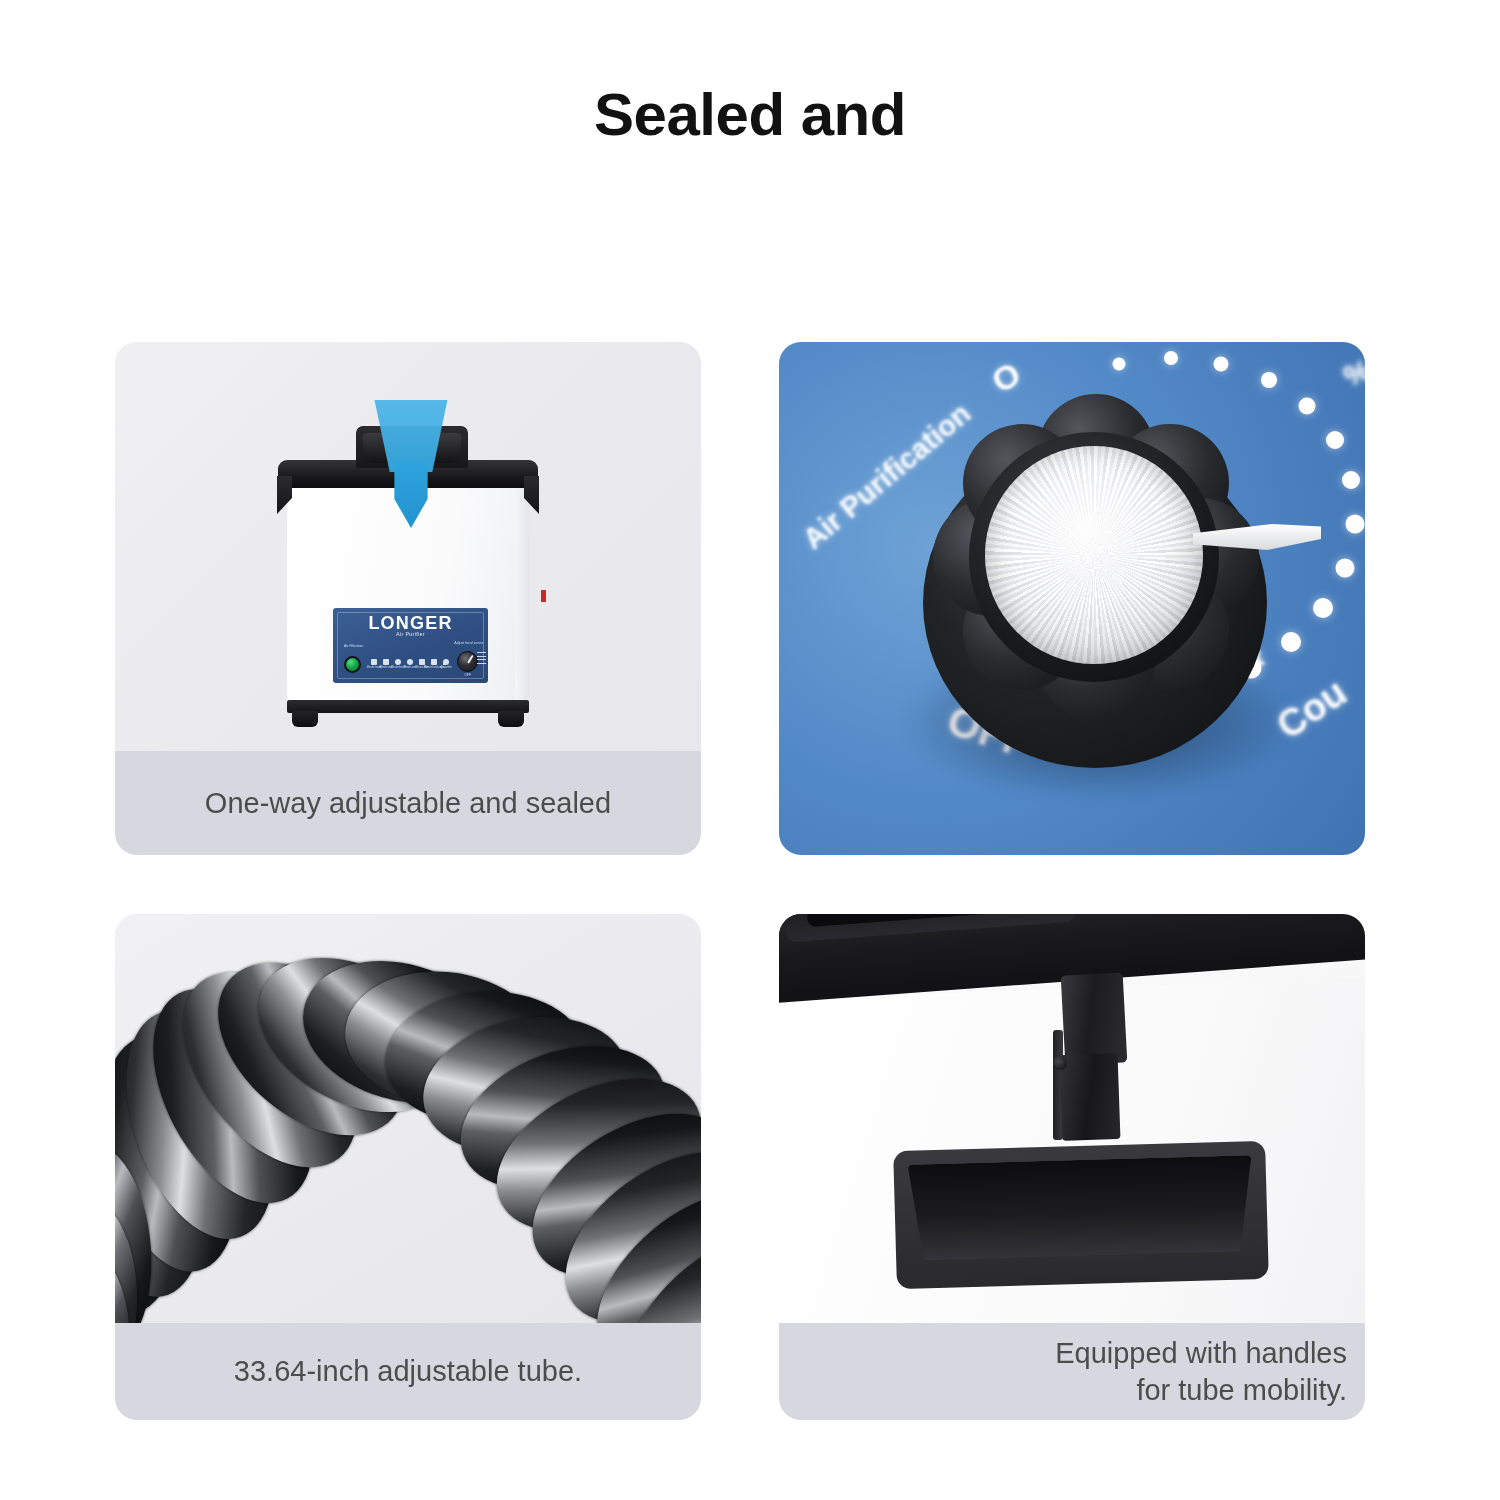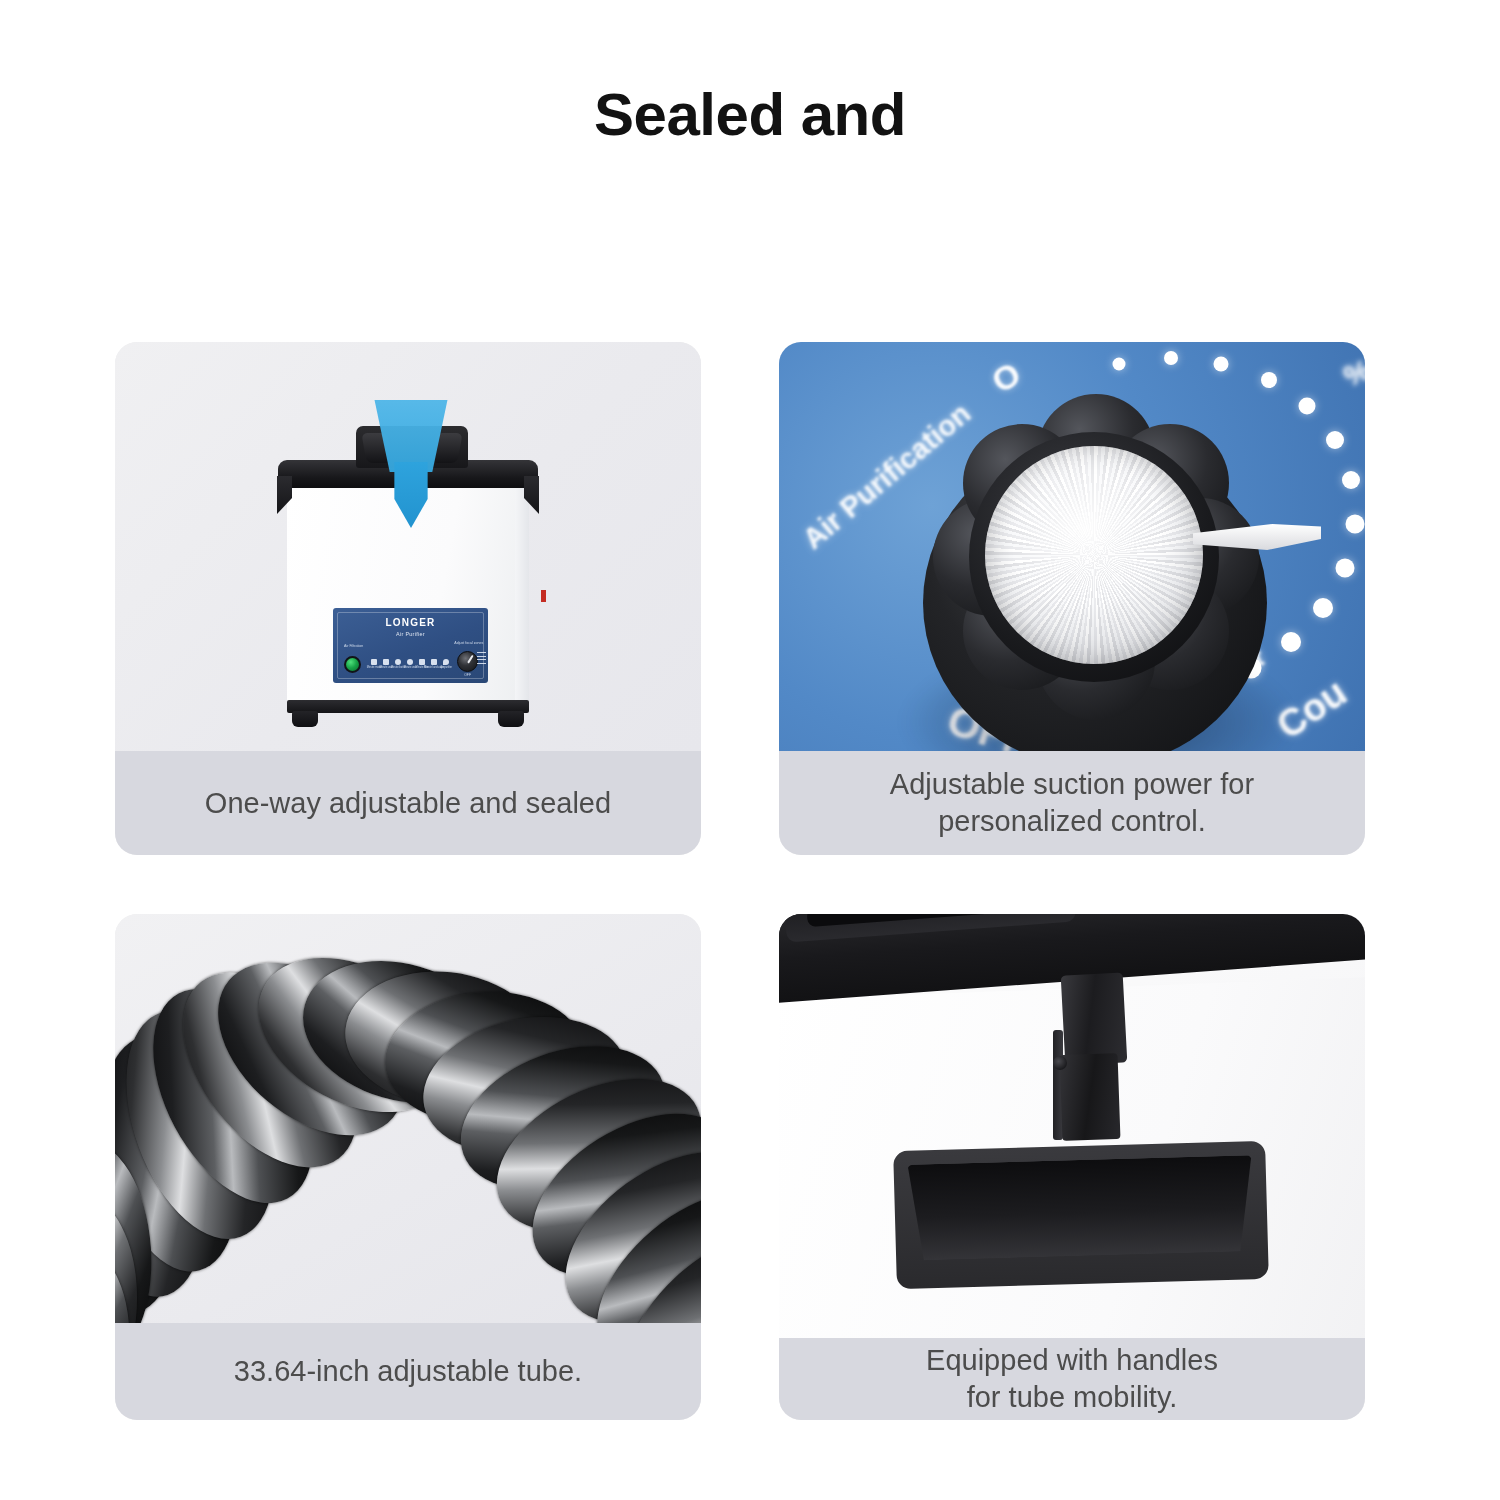--- a/index.html
+++ b/index.html
@@ -74,21 +74,21 @@
     display: flex;
     flex-direction: column;
     align-items: center;
     justify-content: center;
     padding: 0 18px;
     box-sizing: border-box;
   }
   .card-1 .card-caption { height: 104px; }
   .card-2 .card-caption { height: 104px; }
   .card-3 .card-caption { height: 97px; }
-  .card-4 .card-caption { height: 82px; }
+  .card-4 .card-caption { height: 97px; align-items: flex-end; }
   .card-caption .cap-line { display: block; }
 
   
   .card-1 .card-media {
     background: linear-gradient(135deg,#f0f0f2 0%,#eaeaee 55%,#e7e7ec 100%);
   }
   .unit {
     position: absolute;
     left: 163px;
     top: 66px;
@@ -198,21 +198,21 @@
   .panel .inner-line {
     position: absolute;
     left: 4px; top: 4px; right: 4px; bottom: 4px;
     border: 1px solid rgba(255,255,255,.28);
     border-radius: 2px;
   }
   .panel .brand {
     position: relative;
     text-align: center;
     color: #ffffff;
-    font-size: 10px;
+    font-size: 18px;
     font-weight: 600;
     letter-spacing: 1.2px;
     line-height: 14px;
     margin-top: 2px;
   }
   .panel .sub {
     position: relative;
     text-align: center;
     color: #dfe6f2;
     font-size: 5.4px;
@@ -725,24 +725,20 @@
               <i style="transform:translate(-104px,0px)"></i>
               <i style="transform:translate(-74px,-74px)"></i>
             </div>
             <div class="cap-ring"></div>
             <div class="metal"></div>
           </div>
 
           <div class="pointer-arm"></div>
         </div>
       </div>
-      <div class="card-caption">
-        <span class="cap-line">Adjustable suction power for</span>
-        <span class="cap-line">personalized control.</span>
-      </div>
     </div>
 
     <div class="card card-3">
       <div class="card-media">
         <div class="hose">
           <div class="seg dark" style="left:-56px;top:170px;width:118px;height:230px;transform:rotate(-8deg)"></div>
           <div class="seg" style="left:-34px;top:148px;width:122px;height:236px;transform:rotate(-10deg)"></div>
           <div class="seg dark" style="left:-8px;top:120px;width:126px;height:240px;transform:rotate(-14deg)"></div>
           <div class="seg" style="left:20px;top:92px;width:130px;height:238px;transform:rotate(-20deg)"></div>
           <div class="seg dark" style="left:52px;top:66px;width:132px;height:232px;transform:rotate(-28deg)"></div>

